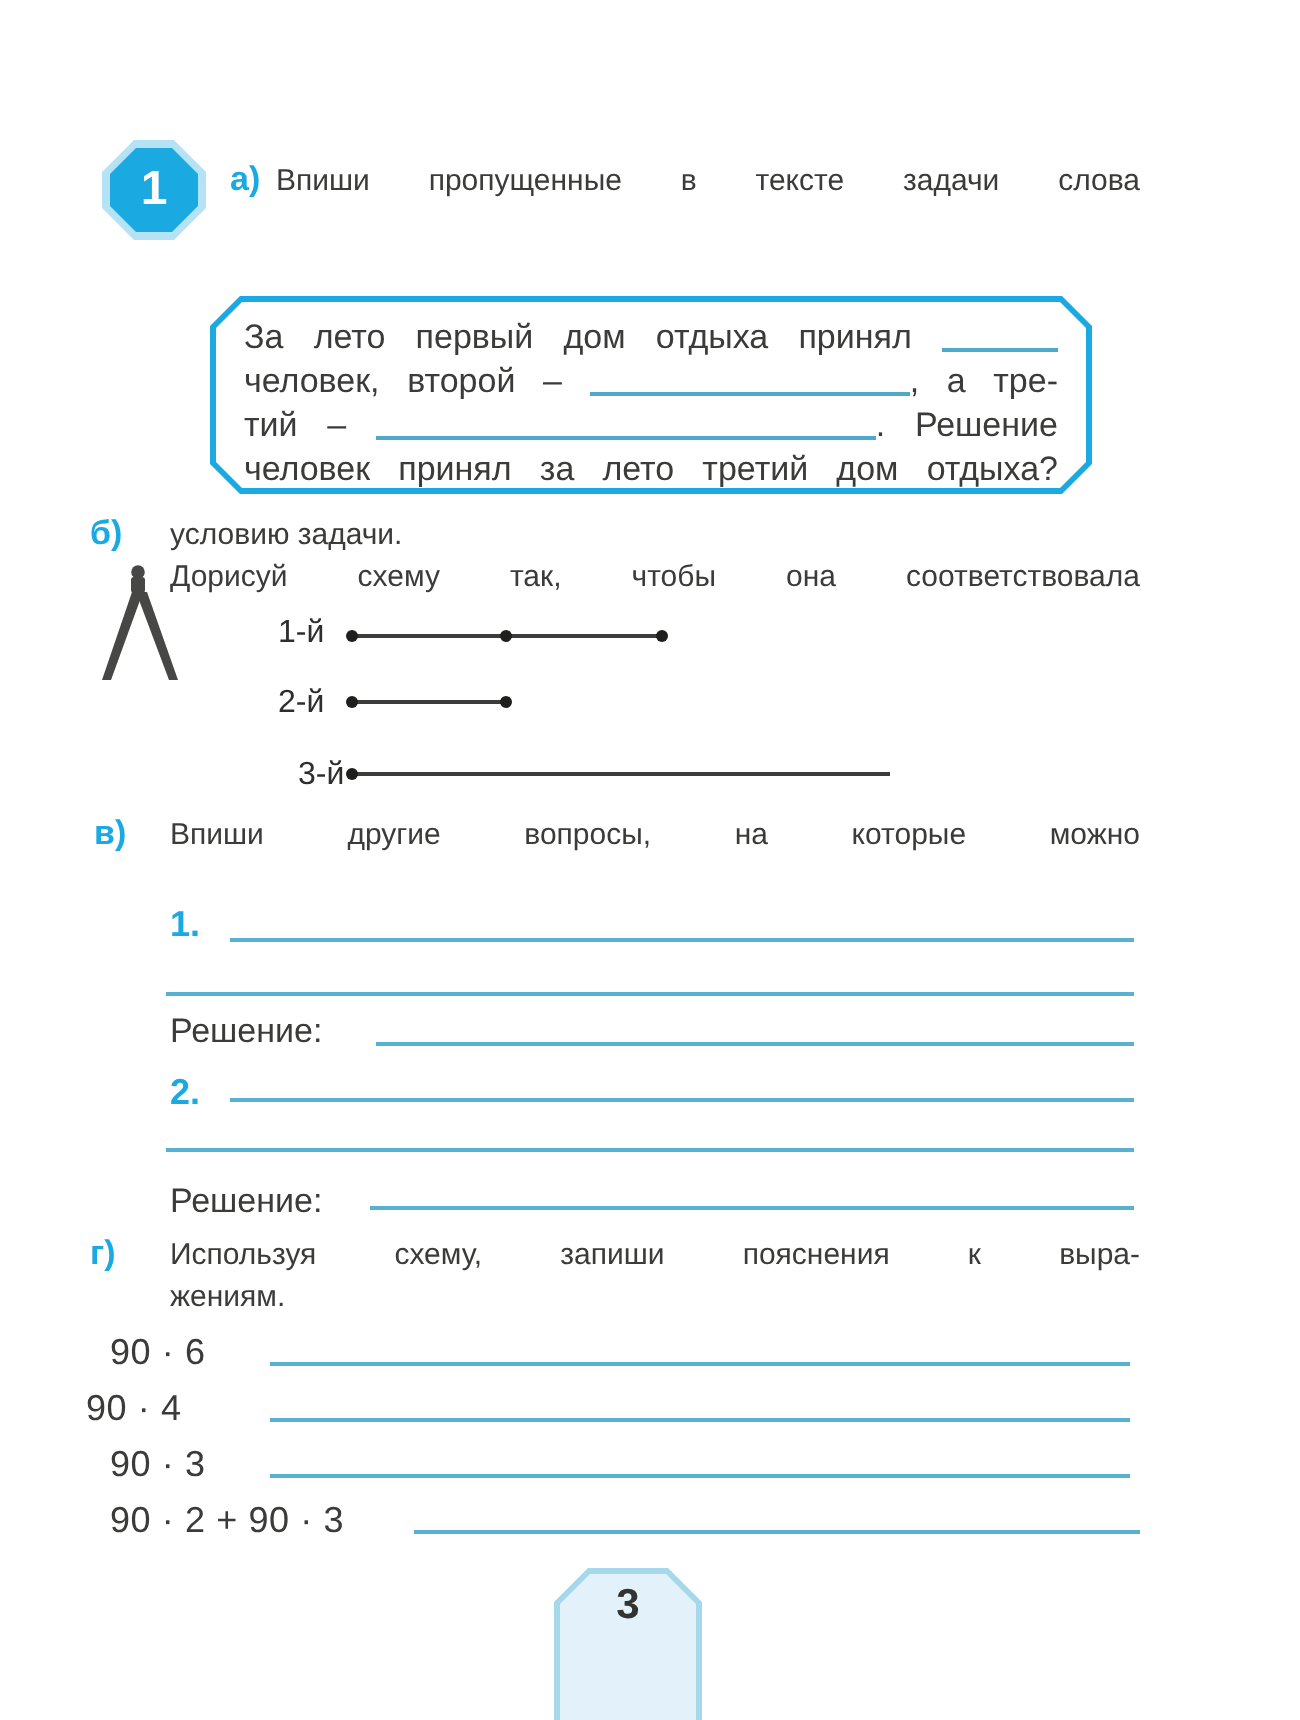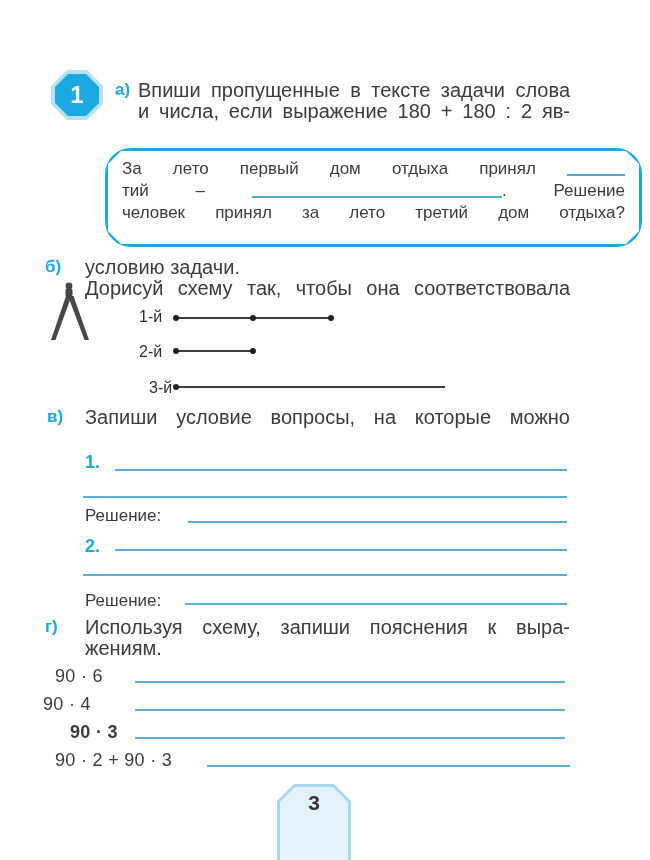--- a/index.html
+++ b/index.html
@@ -2,36 +2,36 @@
 <html><head>
 <meta charset="utf-8">
 <style>
   html,body { margin:0; padding:0; background:#fff; }
   .page {
     position:relative; width:650px; height:860px; background:#ffffff;
     overflow:hidden; font-family:"Liberation Sans", sans-serif; color:#3b3b3a;
   }
   .plabel { position:absolute; font-size:17px; font-weight:bold; color:#1ba9e2; }
   .tblock { position:absolute; }
-  .tline { font-size:20px; line-height:21px; color:#3b3b3a; }
+  .tline { font-size:15px; line-height:21px; color:#3b3b3a; }
   .just { text-align:justify; text-align-last:justify; }
 
   
   .badge1 { position:absolute; left:51px; top:70px; width:52px; height:50px;
     background:#b5e2f5;
     clip-path:polygon(16px 0,calc(100% - 16px) 0,100% 16px,100% calc(100% - 16px),calc(100% - 16px) 100%,16px 100%,0 calc(100% - 16px),0 16px); }
   .badge1-inner { position:absolute; inset:4px; background:#1ba9e2;
     clip-path:polygon(13px 0,calc(100% - 13px) 0,100% 13px,100% calc(100% - 13px),calc(100% - 13px) 100%,13px 100%,0 calc(100% - 13px),0 13px);
     display:flex; align-items:center; justify-content:center;
     color:#fff; font-weight:bold; font-size:24px; }
 
   
-  .pbox { position:absolute; left:105px; top:148px; width:537px; height:99px;
+  .pbox { position:absolute; left:105px; top:148px; width:441px; height:99px;
     background:#1ba9e2;
-    clip-path:polygon(15px 0,calc(100% - 15px) 0,100% 15px,100% calc(100% - 15px),calc(100% - 15px) 100%,15px 100%,0 calc(100% - 15px),0 15px);border-radius:26px; }
+    clip-path:polygon(15px 0,calc(100% - 15px) 0,100% 15px,100% calc(100% - 15px),calc(100% - 15px) 100%,15px 100%,0 calc(100% - 15px),0 15px); }
   .pbox-inner { position:absolute; inset:3px; background:#fff;
     clip-path:polygon(13px 0,calc(100% - 13px) 0,100% 13px,100% calc(100% - 13px),calc(100% - 13px) 100%,13px 100%,0 calc(100% - 13px),0 13px);
     padding:7px 14px; box-sizing:border-box; }
   .bline { font-size:17px; line-height:22px; color:#3b3b3a; }
   .blank { display:inline-block; height:14px; border-bottom:2px solid #4fa9cb; vertical-align:-2px; }
 
   
   .wline { position:absolute; height:2px; background:#58b1d2; }
 
   
@@ -59,26 +59,26 @@
 
 <div class="page">
 
   <div class="badge1">
     <div class="badge1-inner">1</div>
   </div>
 
   <span class="plabel" style="left:115px; top:80px;">а)</span>
   <div class="tblock" style="left:138px; top:80px; width:432px;">
     <div class="tline just">Впиши пропущенные в тексте задачи слова</div>
-    <div class="tline just">и числа, если выражение 180 + 180 : 2 яв-</div>
   </div>
 
   <div class="pbox">
     <div class="pbox-inner">
       <div class="bline just"><span>За лето первый дом отдыха принял</span> <span class="blank" style="width:58px;"></span></div>
+      <div class="bline just"><span>человек, второй –</span> <span class="blank" style="width:160px;"></span><span>, а тре-</span></div>
       <div class="bline just"><span>тий –</span> <span class="blank" style="width:250px;"></span><span>. Решение</span></div>
       <div class="bline just"><span>человек принял за лето третий дом отдыха?</span></div>
     </div>
   </div>
 
   <span class="plabel" style="left:45px; top:257px;">б)</span>
   <div class="tblock" style="left:85px; top:257px; width:485px;">
     <div class="tline">условию задачи.</div>
     <div class="tline just">Дорисуй схему так, чтобы она соответствовала</div>
   </div>
@@ -102,21 +102,21 @@
     <div class="sdot" style="left:173px; top:348px;"></div>
     <div class="sdot" style="left:250px; top:348px;"></div>
 
     <span class="slabel" style="left:149px; top:379px;">3-й</span>
     <div class="sline" style="left:176px; top:386px; width:269px;"></div>
     <div class="sdot" style="left:173px; top:384px;"></div>
   </div>
 
   <span class="plabel" style="left:47px; top:407px;">в)</span>
   <div class="tblock" style="left:85px; top:407px; width:485px;">
-    <div class="tline just">Запиши условие вопросы, на которые можно</div>
+    <div class="tline just">Впиши другие вопросы, на которые можно</div>
   </div>
 
   <span class="itemnum" style="left:85px; top:452px;">1.</span>
   <div class="wline" style="left:115px; top:469px; width:452px;"></div>
   <div class="wline" style="left:83px; top:496px; width:484px;"></div>
 
   <span class="solution" style="left:85px; top:506px;">Решение:</span>
   <div class="wline" style="left:188px; top:521px; width:379px;"></div>
 
   <span class="itemnum" style="left:85px; top:536px;">2.</span>
@@ -131,21 +131,21 @@
     <div class="tline just">Используя схему, запиши пояснения к выра-</div>
     <div class="tline">жениям.</div>
   </div>
 
   <span class="expr" style="left:55px; top:666px;">90 · 6</span>
   <div class="wline" style="left:135px; top:681px; width:430px;"></div>
 
   <span class="expr" style="left:43px; top:694px;">90 · 4</span>
   <div class="wline" style="left:135px; top:709px; width:430px;"></div>
 
-  <span class="expr" style="left:70px; top:722px;font-weight:bold;">90 · 3</span>
+  <span class="expr" style="left:55px; top:722px;">90 · 3</span>
   <div class="wline" style="left:135px; top:737px; width:430px;"></div>
 
   <span class="expr" style="left:55px; top:750px;">90 · 2 + 90 · 3</span>
   <div class="wline" style="left:207px; top:765px; width:363px;"></div>
 
   <div class="pagebadge">
     <div class="pagebadge-inner">
       <span>3</span>
     </div>
   </div>

